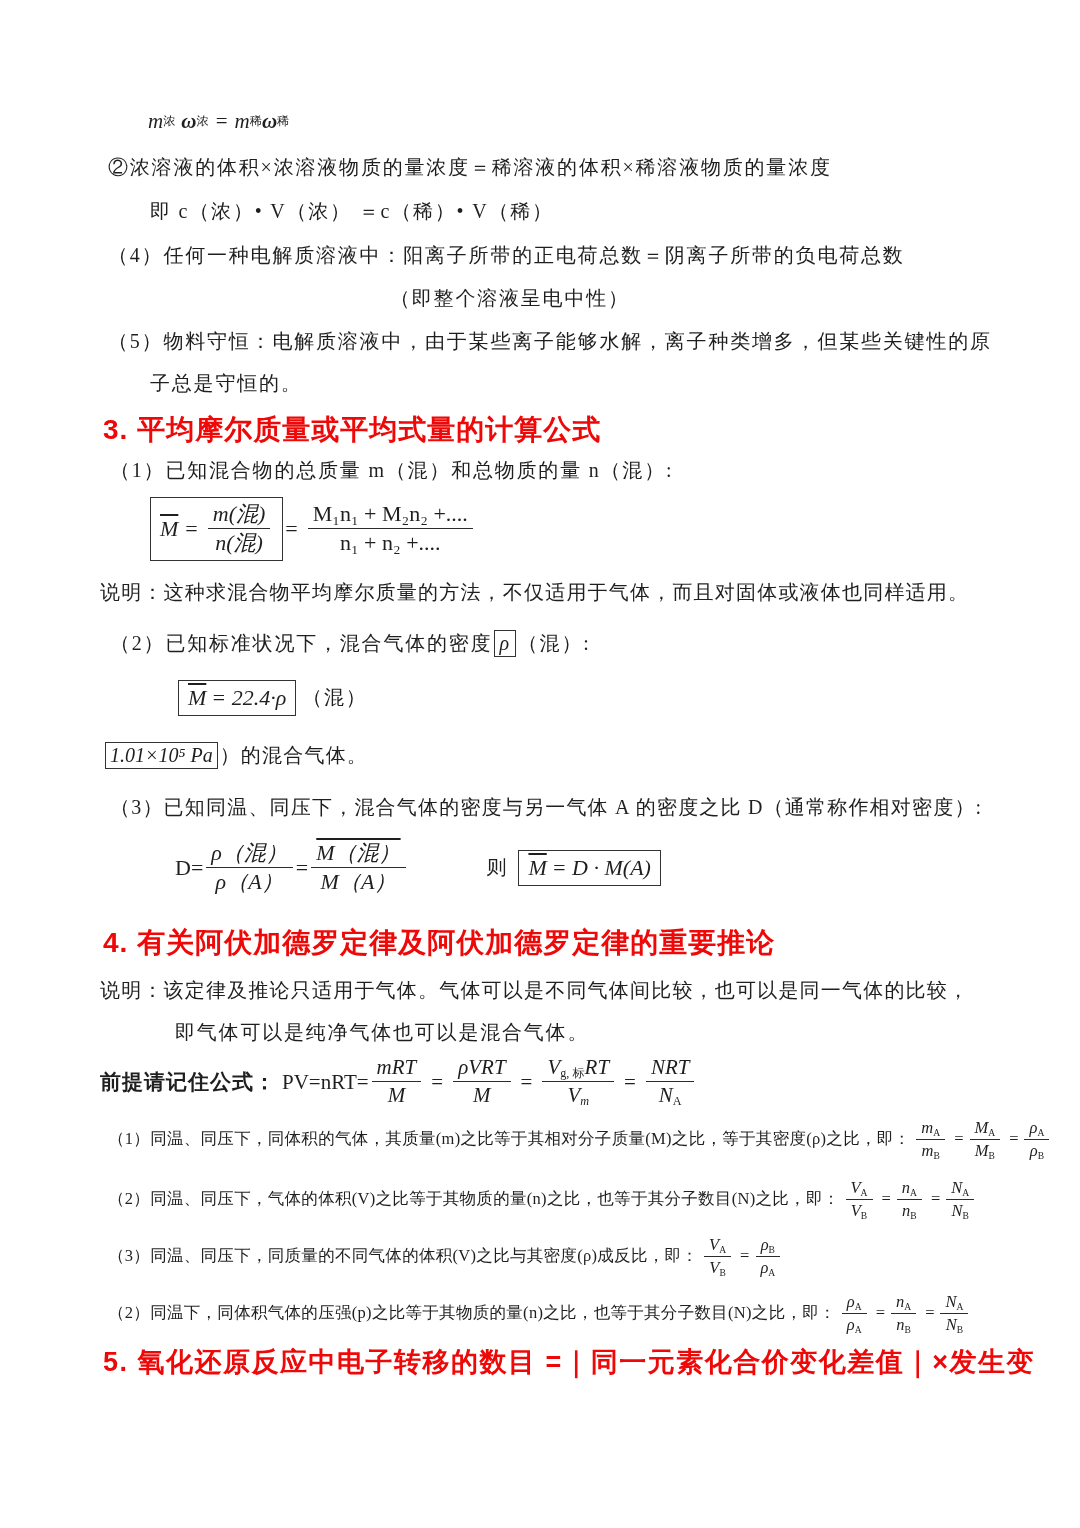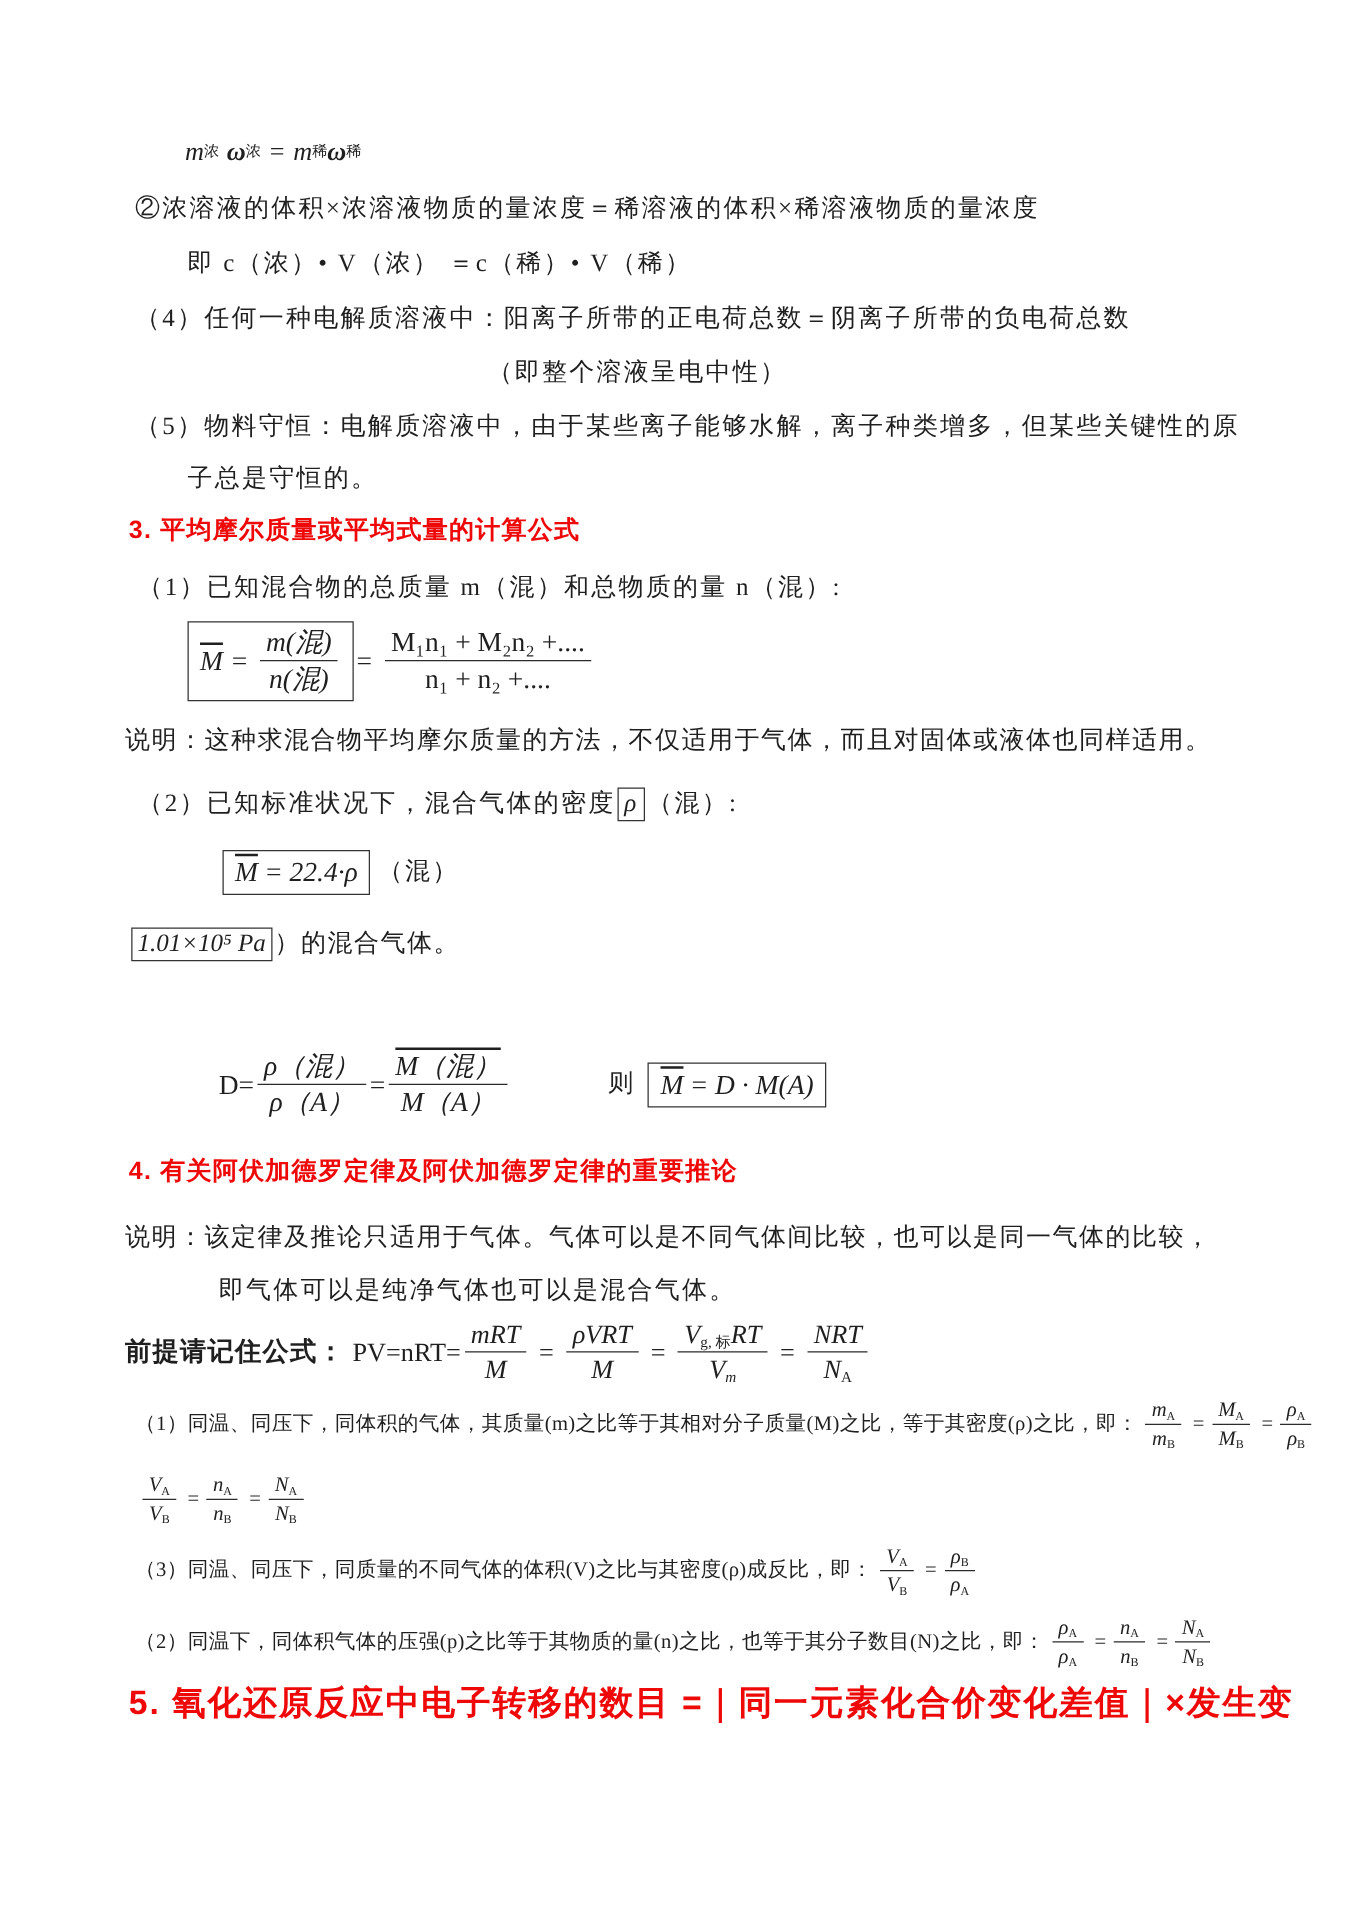--- a/index.html
+++ b/index.html
@@ -7,21 +7,21 @@
     width:1080px;height:1528px;background:#ffffff;
     font-family:"Liberation Serif","DejaVu Serif",serif;
     color:#1f1f1f;position:relative;overflow:hidden;
   }
   .page{position:absolute;inset:0;background:#ffffff;}
   .row{position:absolute;display:flex;align-items:center;white-space:nowrap;line-height:1.25;}
   .body-text{font-size:20px;letter-spacing:1.8px;}
   .tight{letter-spacing:1.2px;}
   .heading{
     font-family:"Liberation Sans","DejaVu Sans",sans-serif;
-    font-weight:bold;color:#ee0808;font-size:20px;letter-spacing:1px;
+    font-weight:bold;color:#ee0808;font-size:28px;letter-spacing:1px;
   }
   .heading5{font-size:27px;letter-spacing:1.5px;}
   .mi{font-style:italic;}
   .bold{font-weight:bold;}
   .ssub{font-size:0.58em;vertical-align:-0.28em;line-height:1;}
   .frac{display:inline-flex;flex-direction:column;align-items:center;text-align:right;margin:0 3px;}
   .frac .num{display:block;padding:0 5px 1px;border-bottom:1.4px solid #2b2b2b;line-height:1.2;}
   .frac .den{display:block;padding:1px 5px 0;line-height:1.2;}
   .box{display:inline-flex;align-items:center;border:1.7px solid #333;padding:3px 9px;background:#fff;}
   .box-sm{display:inline-flex;align-items:center;border:1.5px solid #333;padding:0 4px;margin:0 2px;}
@@ -118,20 +118,23 @@
       <span class="mi" style="margin-left:5px">= 22.4·ρ</span>
     </span>
     <span class="body-text" style="margin-left:6px">（混）</span>
   </div>
 
   <div class="row body-text tight" style="top:742px;left:103px;">
     <span class="box-sm mi" style="letter-spacing:0;">1.01×10⁵ Pa</span>
     <span>）的混合气体。</span>
   </div>
 
+  <div class="row body-text tight" style="top:795px;left:110px;">
+    <span>（3）已知同温、同压下，混合气体的密度与另一气体 A 的密度之比 D（通常称作相对密度）:</span>
+  </div>
 
   <div class="row math22" style="top:840px;left:175px;">
     <span>D=</span>
     <span class="frac">
       <span class="num mi">ρ（混）</span>
       <span class="den mi">ρ（A）</span>
     </span>
     <span>=</span>
     <span class="frac">
       <span class="num mi ol">M（混）</span>
@@ -192,20 +195,21 @@
       <span class="den"><span class="mi">M</span><sub class="ssub">B</sub></span>
     </span>
     <span class="ifrac">=</span>
     <span class="frac ifrac">
       <span class="num"><span class="mi">ρ</span><sub class="ssub">A</sub></span>
       <span class="den"><span class="mi">ρ</span><sub class="ssub">B</sub></span>
     </span>
   </div>
 
   <div class="row" style="top:1178px;left:108px;">
+    <span class="itext">（2）同温、同压下，气体的体积(V)之比等于其物质的量(n)之比，也等于其分子数目(N)之比，即：</span>
     <span class="frac ifrac">
       <span class="num"><span class="mi">V</span><sub class="ssub">A</sub></span>
       <span class="den"><span class="mi">V</span><sub class="ssub">B</sub></span>
     </span>
     <span class="ifrac">=</span>
     <span class="frac ifrac">
       <span class="num"><span class="mi">n</span><sub class="ssub">A</sub></span>
       <span class="den"><span class="mi">n</span><sub class="ssub">B</sub></span>
     </span>
     <span class="ifrac">=</span>

